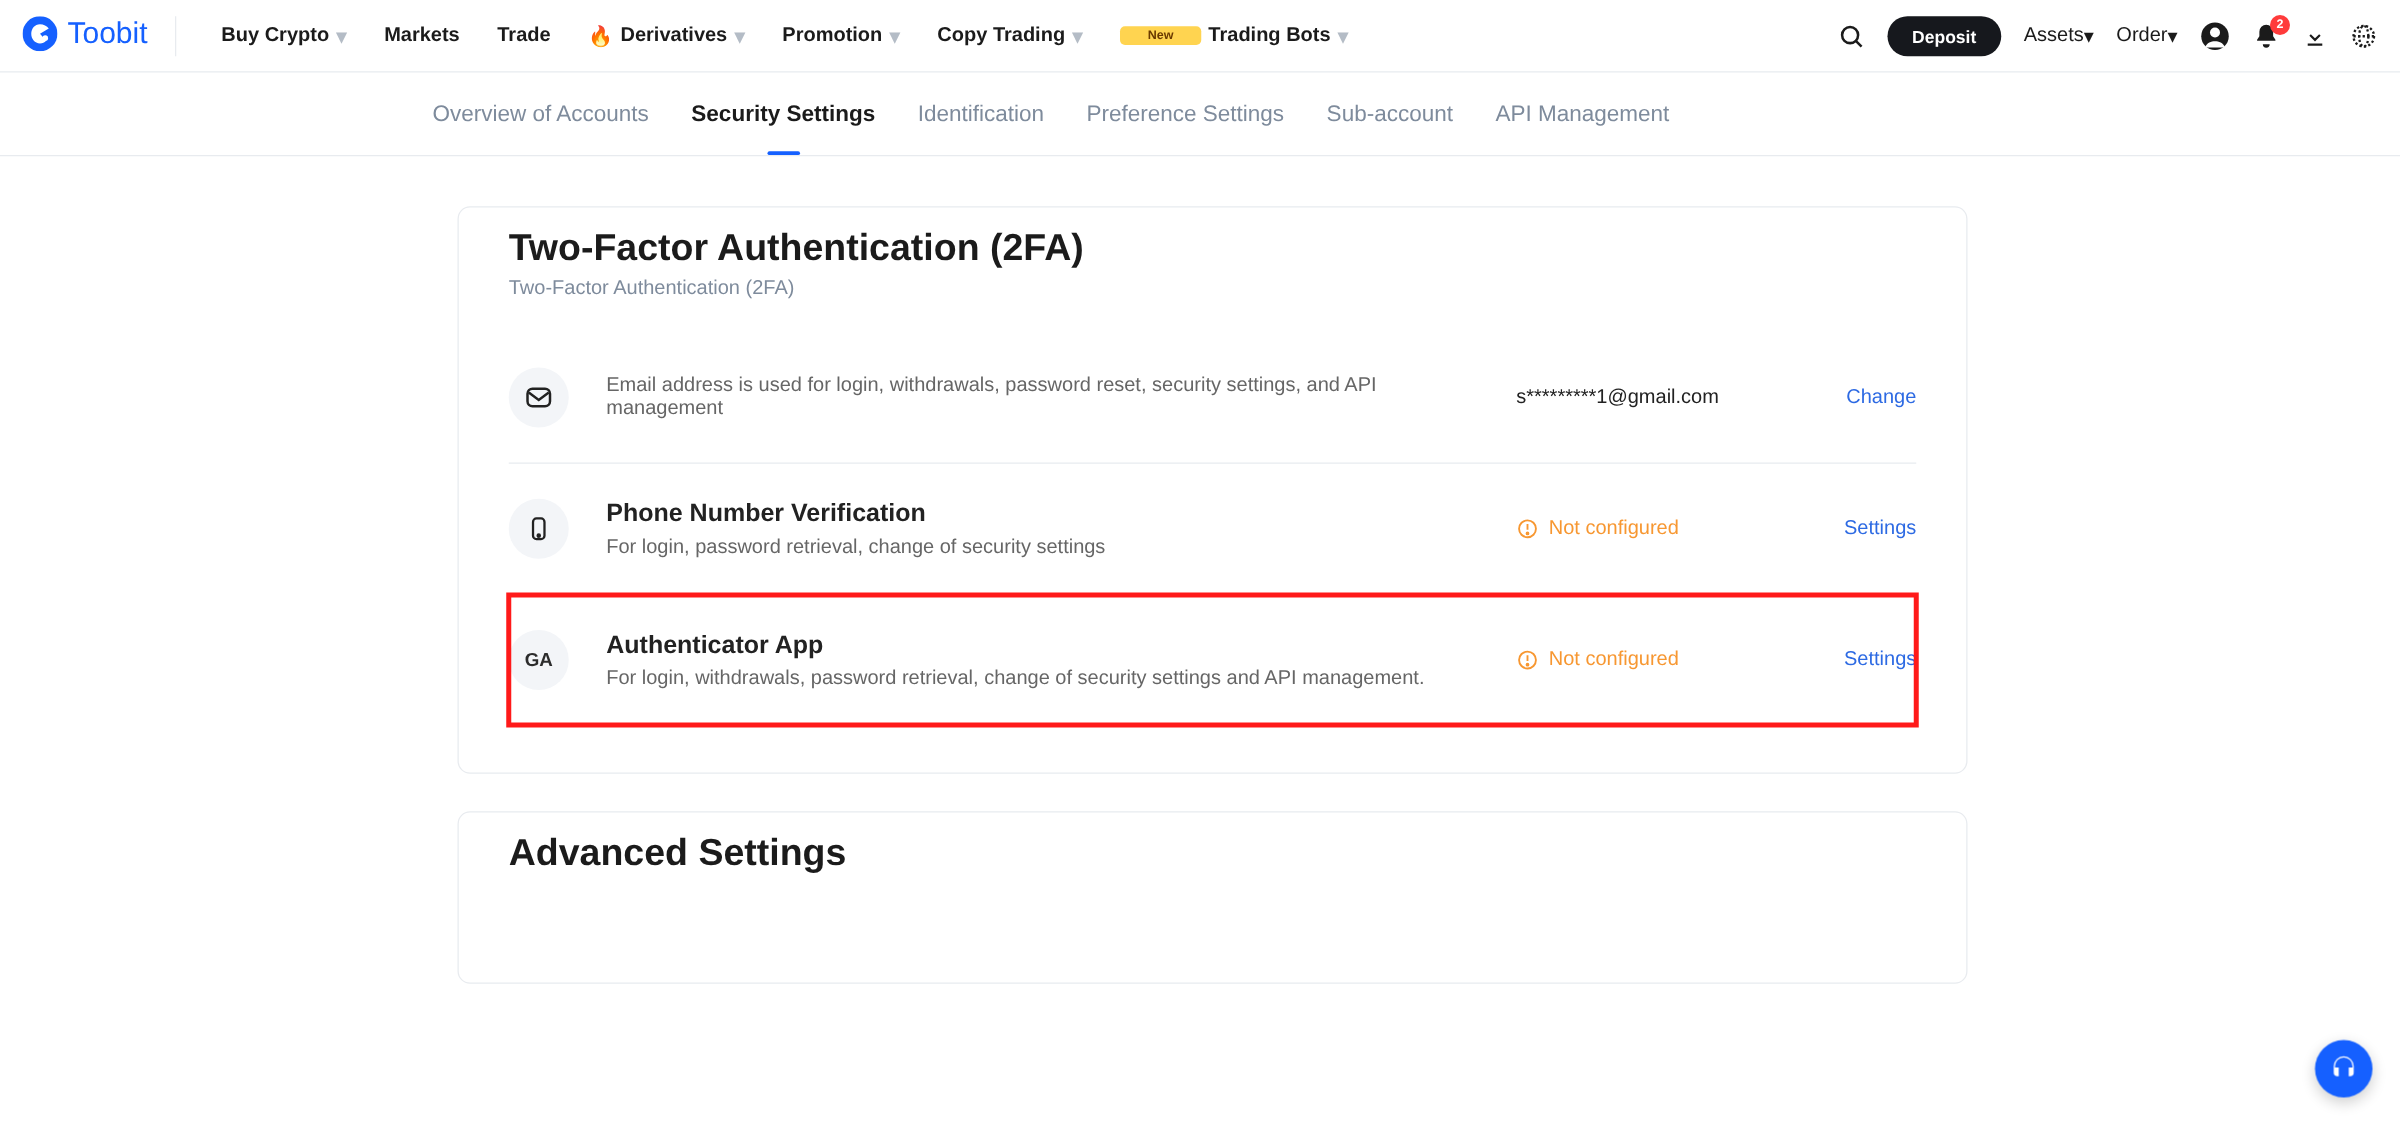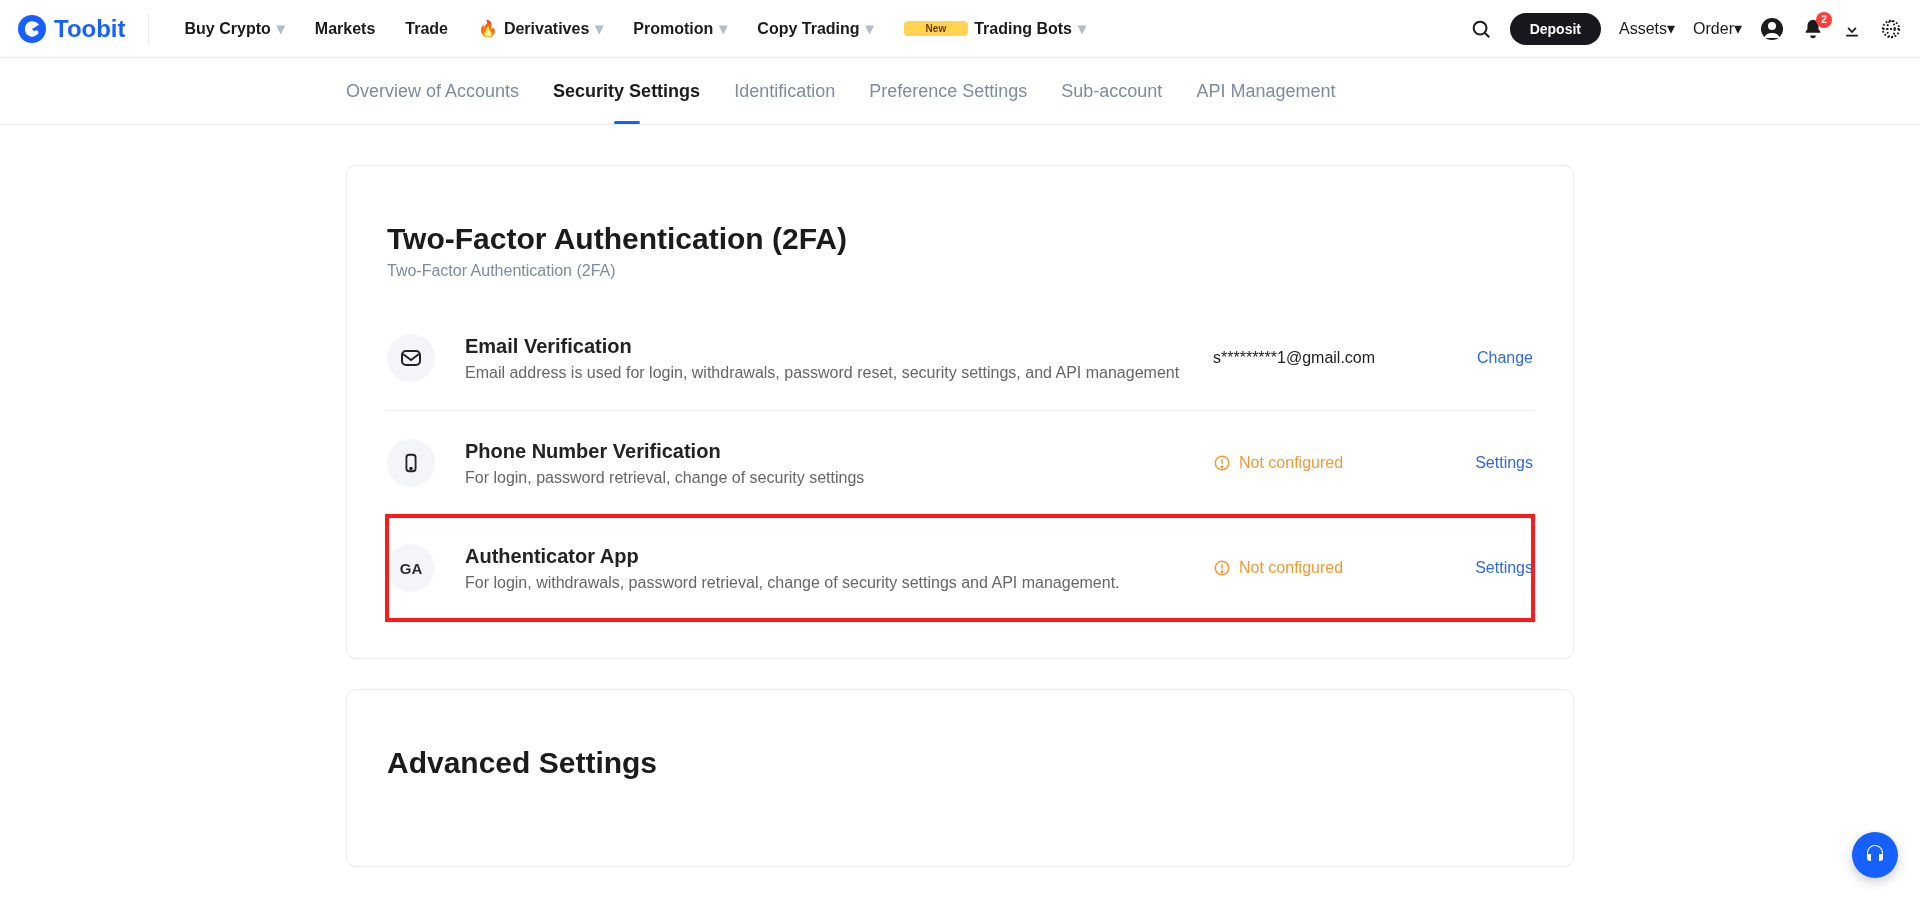--- a/index.html
+++ b/index.html
@@ -24,22 +24,22 @@
 
   
   .topbar {
     height:58px;
     border-bottom:1px solid var(--border);
     display:flex;
     align-items:center;
     padding:0 18px 0 18px;
   }
   .logo {
-    display:flex; align-items:center; gap:8px;
-    font-size:24px; font-weight:700; color:var(--brand-blue);
+    display:flex; align-items:flex-start; gap:8px;
+    font-size:24px; font-weight:400; color:var(--brand-blue);
     padding-right:22px;
     border-right:1px solid var(--border);
     height:32px;
   }
   .logo svg { width:28px; height:28px; }
   .mainnav { display:flex; align-items:center; gap:2px; margin-left:22px;text-align:center; }
   .mainnav .item {
     display:flex; align-items:center; gap:6px;
     padding:8px 14px;
     font-size:16px; font-weight:700; color:var(--text-primary);
@@ -91,22 +91,23 @@
     content:""; position:absolute; left:50%; transform:translateX(-50%);
     bottom:0; width:26px; height:3px; background:var(--brand-blue); border-radius:2px;
   }
 
   
   .page { width:1228px; margin:40px auto 0; }
 
   .card {
     border:1px solid var(--border);
     border-radius:10px;
-    padding:56px 40px 38px;
+    padding:16px 40px 38px;
     margin-bottom:30px;
+    margin-left:20px;
   }
   .card h2 {
     margin:0 0 6px 0;
     font-size:30px; font-weight:700;
   }
   .card .sub {
     color:var(--text-secondary); font-size:16px;
   }
 
   .row {
@@ -261,21 +262,20 @@
     <div style="height:26px"></div>
 
     <div class="row">
       <div class="iconcell">
         <svg width="24" height="24" viewBox="0 0 24 24" fill="none" stroke="#222" stroke-width="2">
             <rect x="3" y="5" width="18" height="14" rx="4"></rect>
             <path d="M4 8l8 6 8-6"></path>
           </svg>
       </div>
       <div class="info">
-        <div class="title">Email Verification</div>
         <div class="desc">Email address is used for login, withdrawals, password reset, security settings, and API management</div>
       </div>
       <div class="status plain">s*********1@gmail.com</div>
       <div class="action">Change</div>
     </div>
 
     <div class="row">
       <div class="iconcell">
         <svg width="22" height="22" viewBox="0 0 24 24" fill="none" stroke="#222" stroke-width="2">
             <rect x="7" y="3" width="10" height="18" rx="3"></rect>

